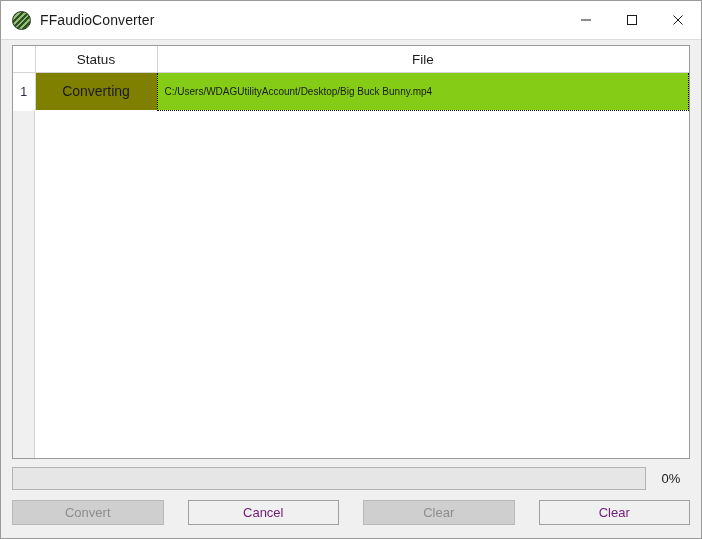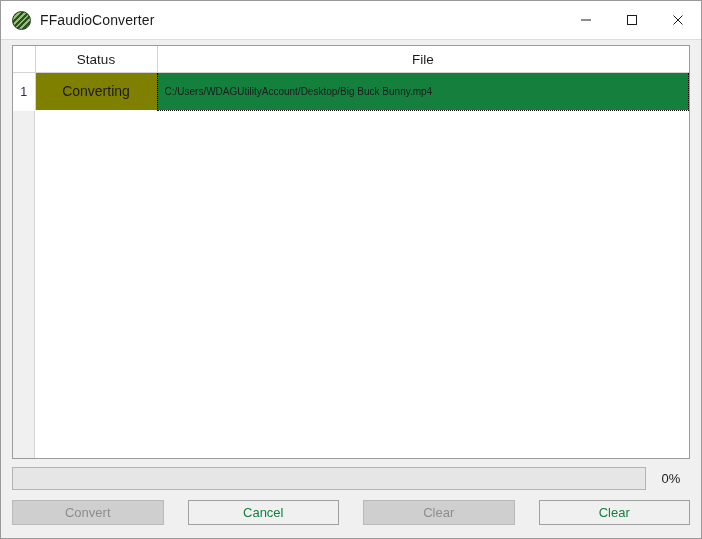--- a/index.html
+++ b/index.html
@@ -110,21 +110,21 @@
     border-bottom: 1px solid #d4d4d4;
     background: #ffffff;
   }
   thead th.th-status { border-right: 1px solid #d4d4d4; }
 
   tbody td {
     height: 37px;
     padding: 0;
     font-size: 14px;
     color: #1b1b1b;
-    background: #15803d;
+    background: #84cc16;
     border: 0;
   }
   td.rowhdr {
     text-align: center;
     font-size: 12.5px;
     color: #2a2a4a;
     background: #ffffff;
     border-right: 1px solid #d4d4d4;
   }
   td.cell-status {
@@ -200,21 +200,21 @@
     display: flex;
     gap: 24px;
     height: 25px;
   }
   .btn {
     flex: 1 1 0;
     height: 25px;
     font-family: "Liberation Sans", sans-serif;
     font-size: 13px;
     line-height: 1;
-    color: #15803d;
+    color: #701a75;
     background: #f0f0f0;
     border: 1px solid #a0a0a0;
     box-sizing: border-box;
     padding: 0;
     cursor: pointer;
     display: flex;
     align-items: center;
     justify-content: center;
   }
   .btn.disabled {

